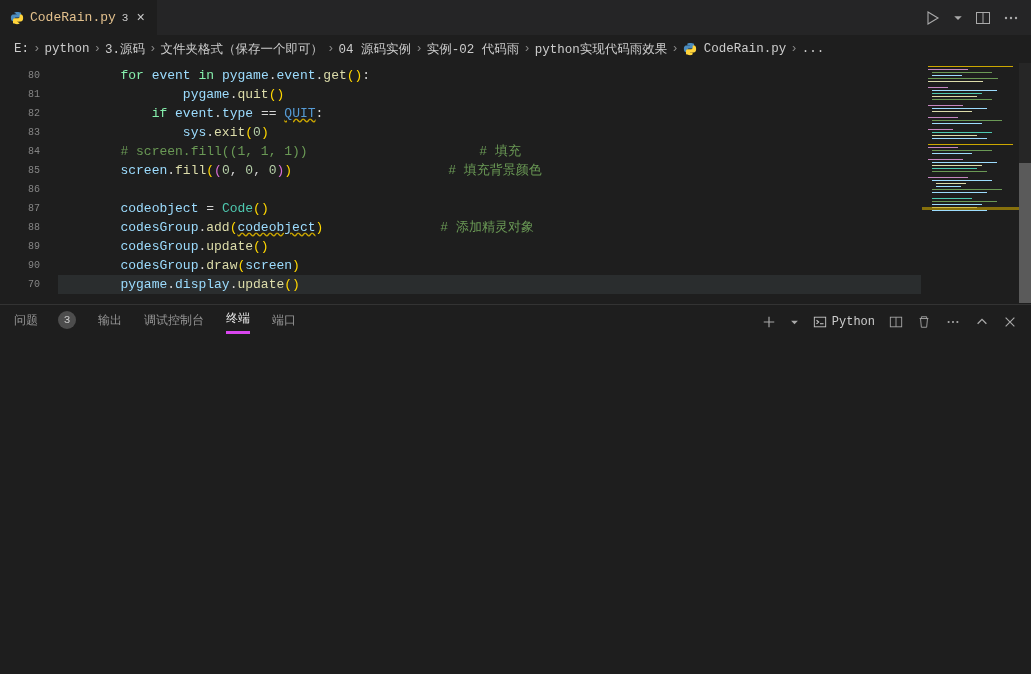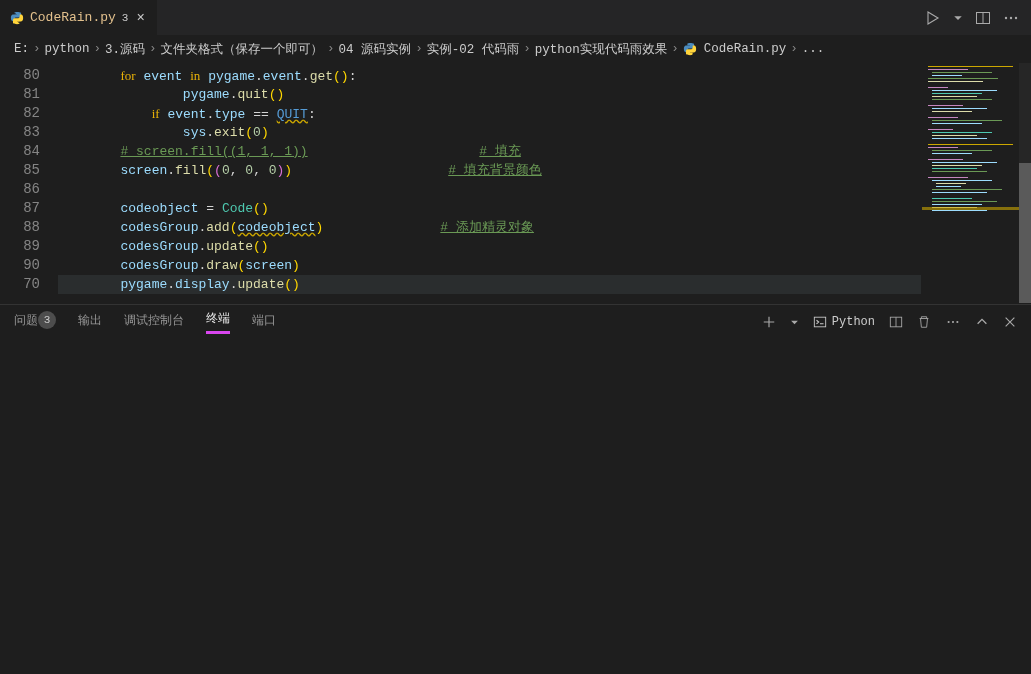--- a/index.html
+++ b/index.html
@@ -12,41 +12,41 @@
 .tab-badge { background:#1e1e1e; color:#ccc; font-size:11px; }
 .tab-close { color:#ccc; font-size:14px; cursor:pointer; padding:0 2px; }
 .tab-actions { display:flex; align-items:center; gap:12px; padding-right:12px; color:#ccc; }
 .icon-btn { cursor:pointer; opacity:.8; display:inline-flex; }
 .breadcrumb { height:28px; display:flex; align-items:center; padding:0 14px; gap:4px; color:#a0a0a0; font-size:12.5px; background:#1e1e1e; overflow:hidden; white-space:nowrap; }
 .bc-item { color:#ccc; cursor:pointer; }
 .bc-sep { color:#888; }
 .bc-icon { width:14px; height:14px; display:inline-flex; margin-right:3px; }
 .editor-wrap { flex:1; display:flex; position:relative; overflow:hidden; }
 .gutter { width:58px; text-align:right; color:#858585; padding-top:3px; user-select:none; }
-.gutter div { height:19px; line-height:19px; padding-right:18px; font-size:14px; }
+.gutter div { height:19px; line-height:19px; padding-right:18px; font-size:10px; }
 .code { flex:1; padding-top:3px; font-size:13px; position:relative; }
 .line { height:19px; line-height:19px; white-space:pre; }
 .line.hl { background:#2a2d2e; }
-.kw { color:#eab308;font-family:Liberation Serif, serif; }
+.kw { color:#86efac; }
 .fn { color:#dcdcaa; }
 .var { color:#9cdcfe; }
 .cls { color:#4ec9b0; }
 .num { color:#b5cea8; }
 .op { color:#d4d4d4; }
 .pn { color:#ffd700; }
 .pn2 { color:#da70d6; }
-.cm { color:#6a9955;text-decoration:underline; }
+.cm { color:#6a9955; }
 .cst { color:#569cd6; }
 .wavy { text-decoration:underline wavy #cca700; }
 .minimap { width:110px; background:#1e1e1e; position:relative; border-left:1px solid #1e1e1e; }
 .mm-line { position:absolute; height:1.3px; }
 .panel { height:370px; background:#1e1e1e; border-top:1px solid #333; display:flex; flex-direction:column; }
 .panel-tabs { height:34px; display:flex; align-items:center; justify-content:space-between; padding:0 14px; font-size:12px; }
 .panel-tabs-left { display:flex; gap:22px; align-items:center; }
-.ptab { color:#969696; cursor:pointer; padding-bottom:4px; display:flex; align-items:center; gap:0; }
+.ptab { color:#969696; cursor:pointer; padding-bottom:4px; display:flex; align-items:center; gap:20px; }
 .ptab.active { color:#e7e7e7; border-bottom:3px solid #d946ef; }
 .ptab-badge { background:#4d4d4d; color:#ccc; border-radius:10px; min-width:18px; height:18px; display:inline-flex; align-items:center; justify-content:center; font-size:11px; padding:0 5px; }
 .panel-tabs-right { display:flex; gap:14px; align-items:center; color:#ccc; }
 .term-label { display:flex; align-items:center; gap:5px; font-size:12px; }
 .panel-body { flex:1; background:#1e1e1e; }
 svg { display:block; }
 </style>
 </head>
 <body>
 

